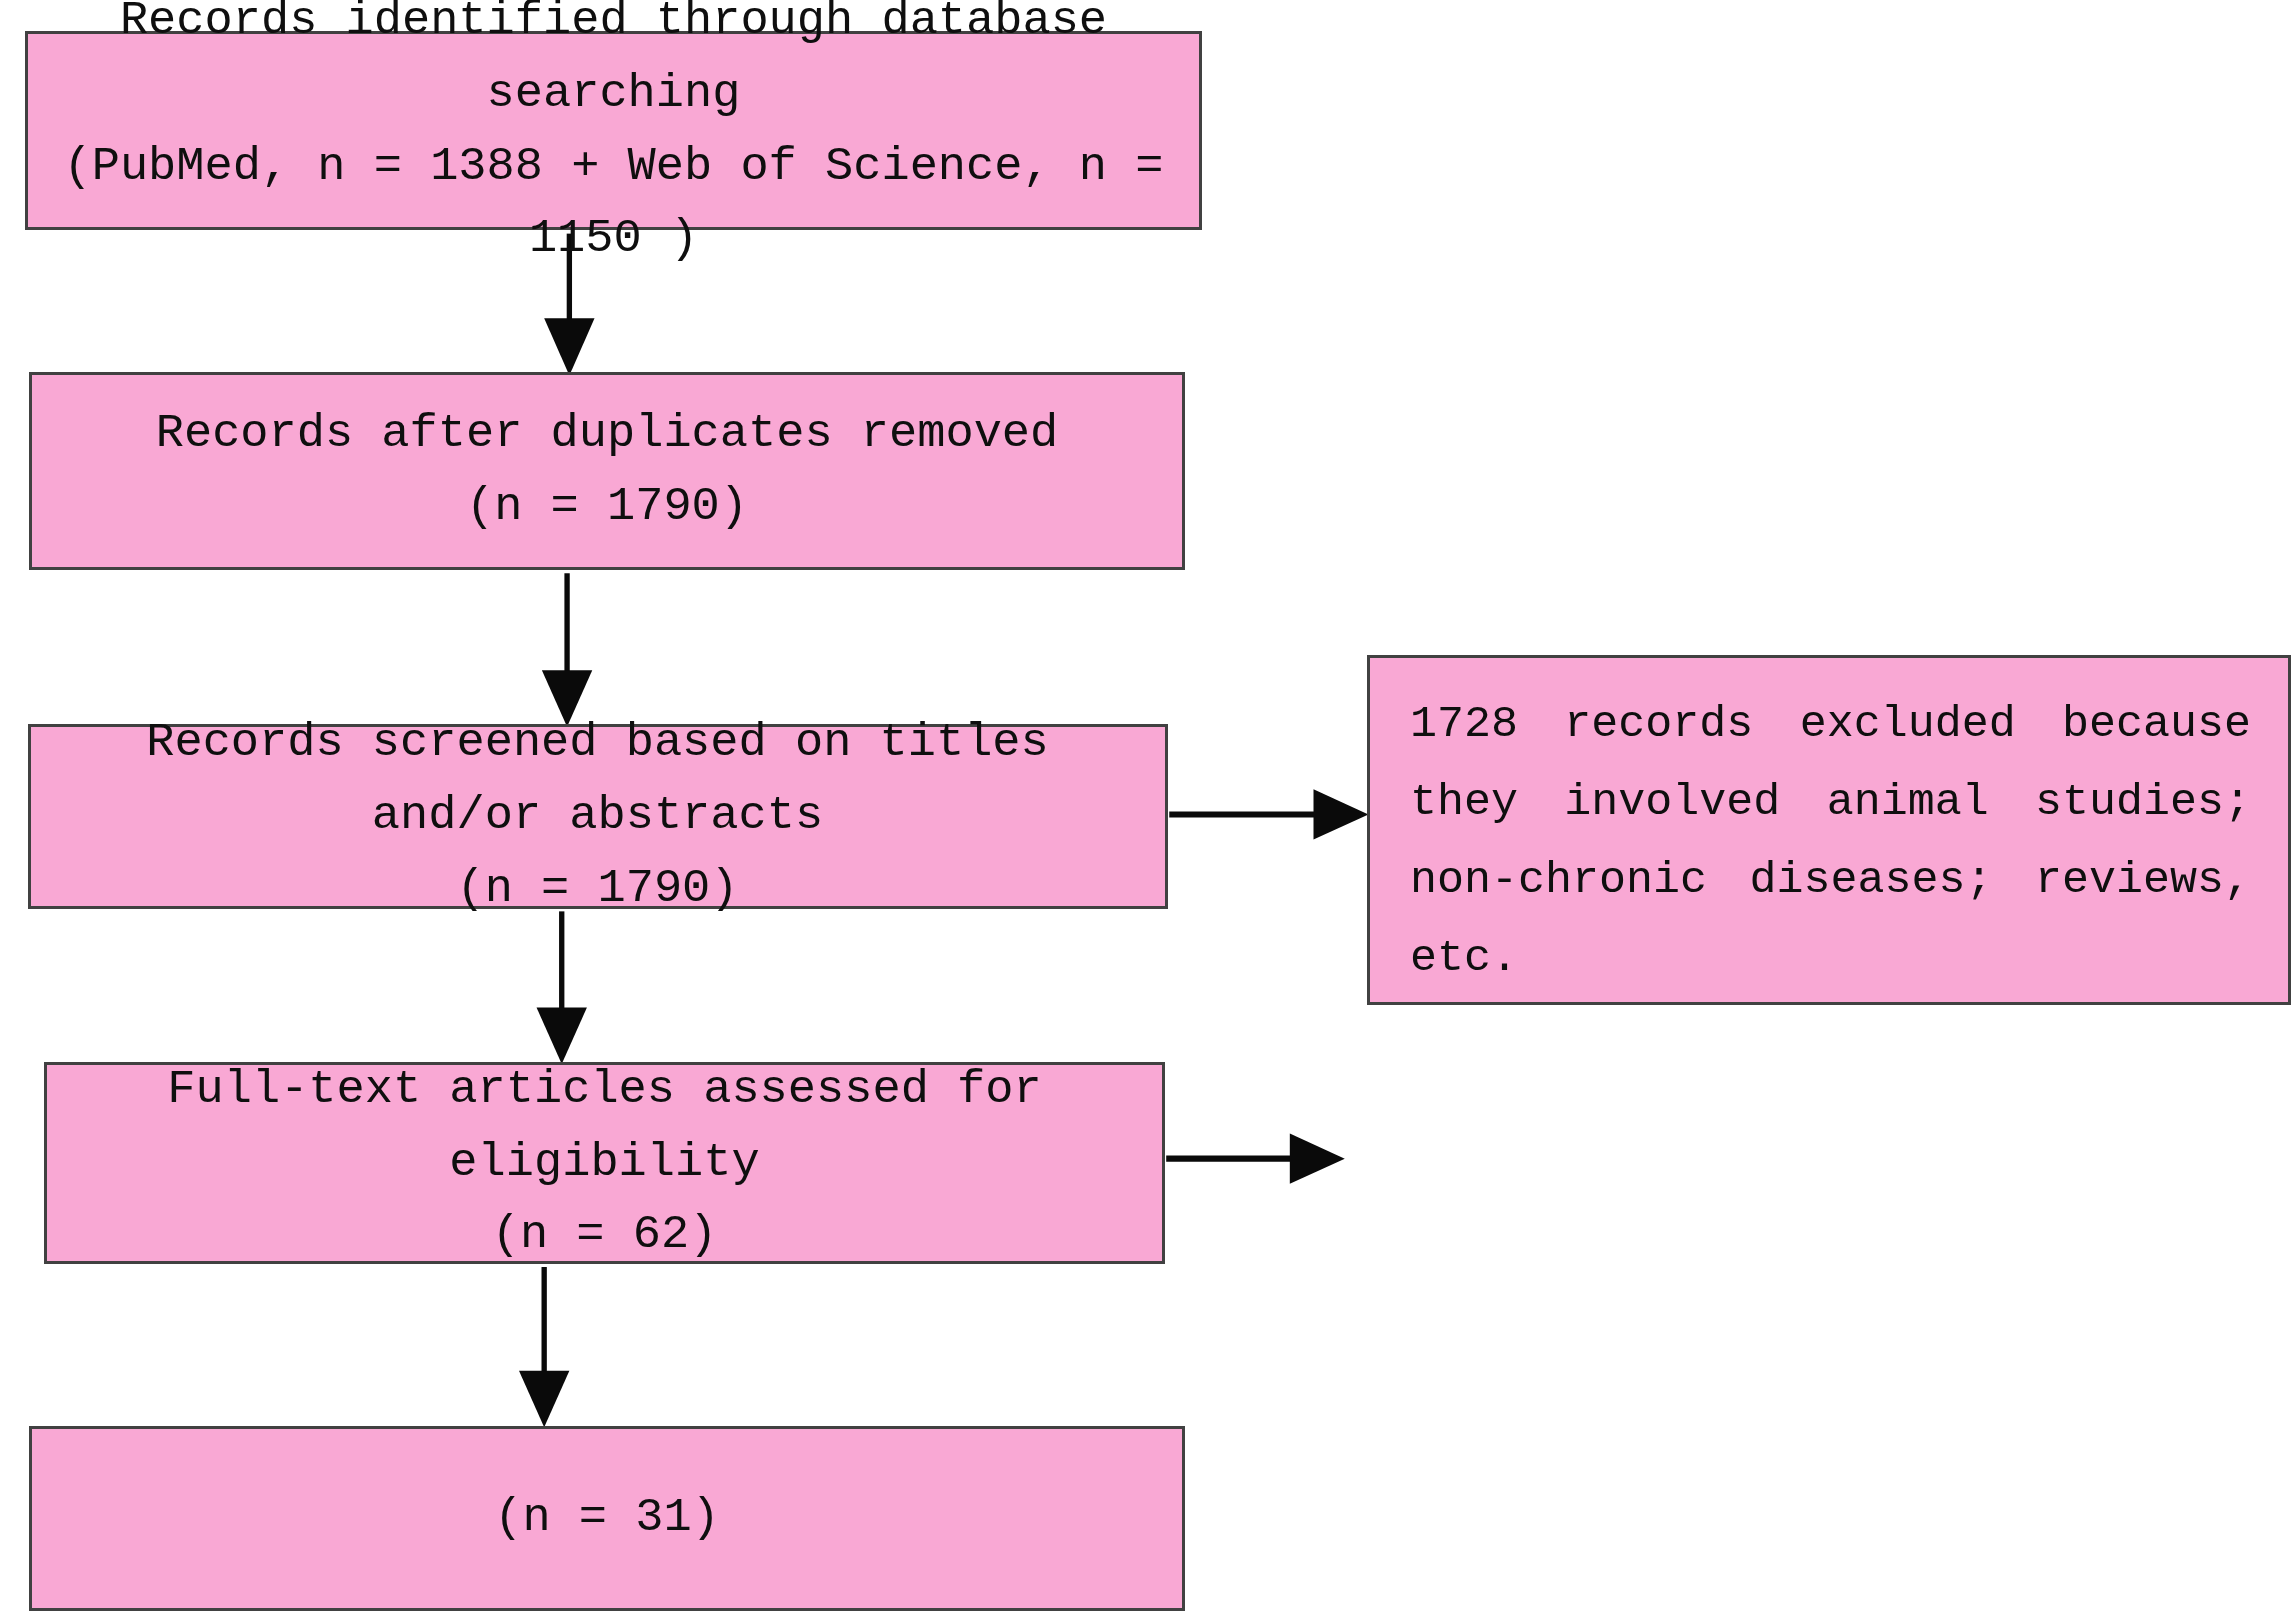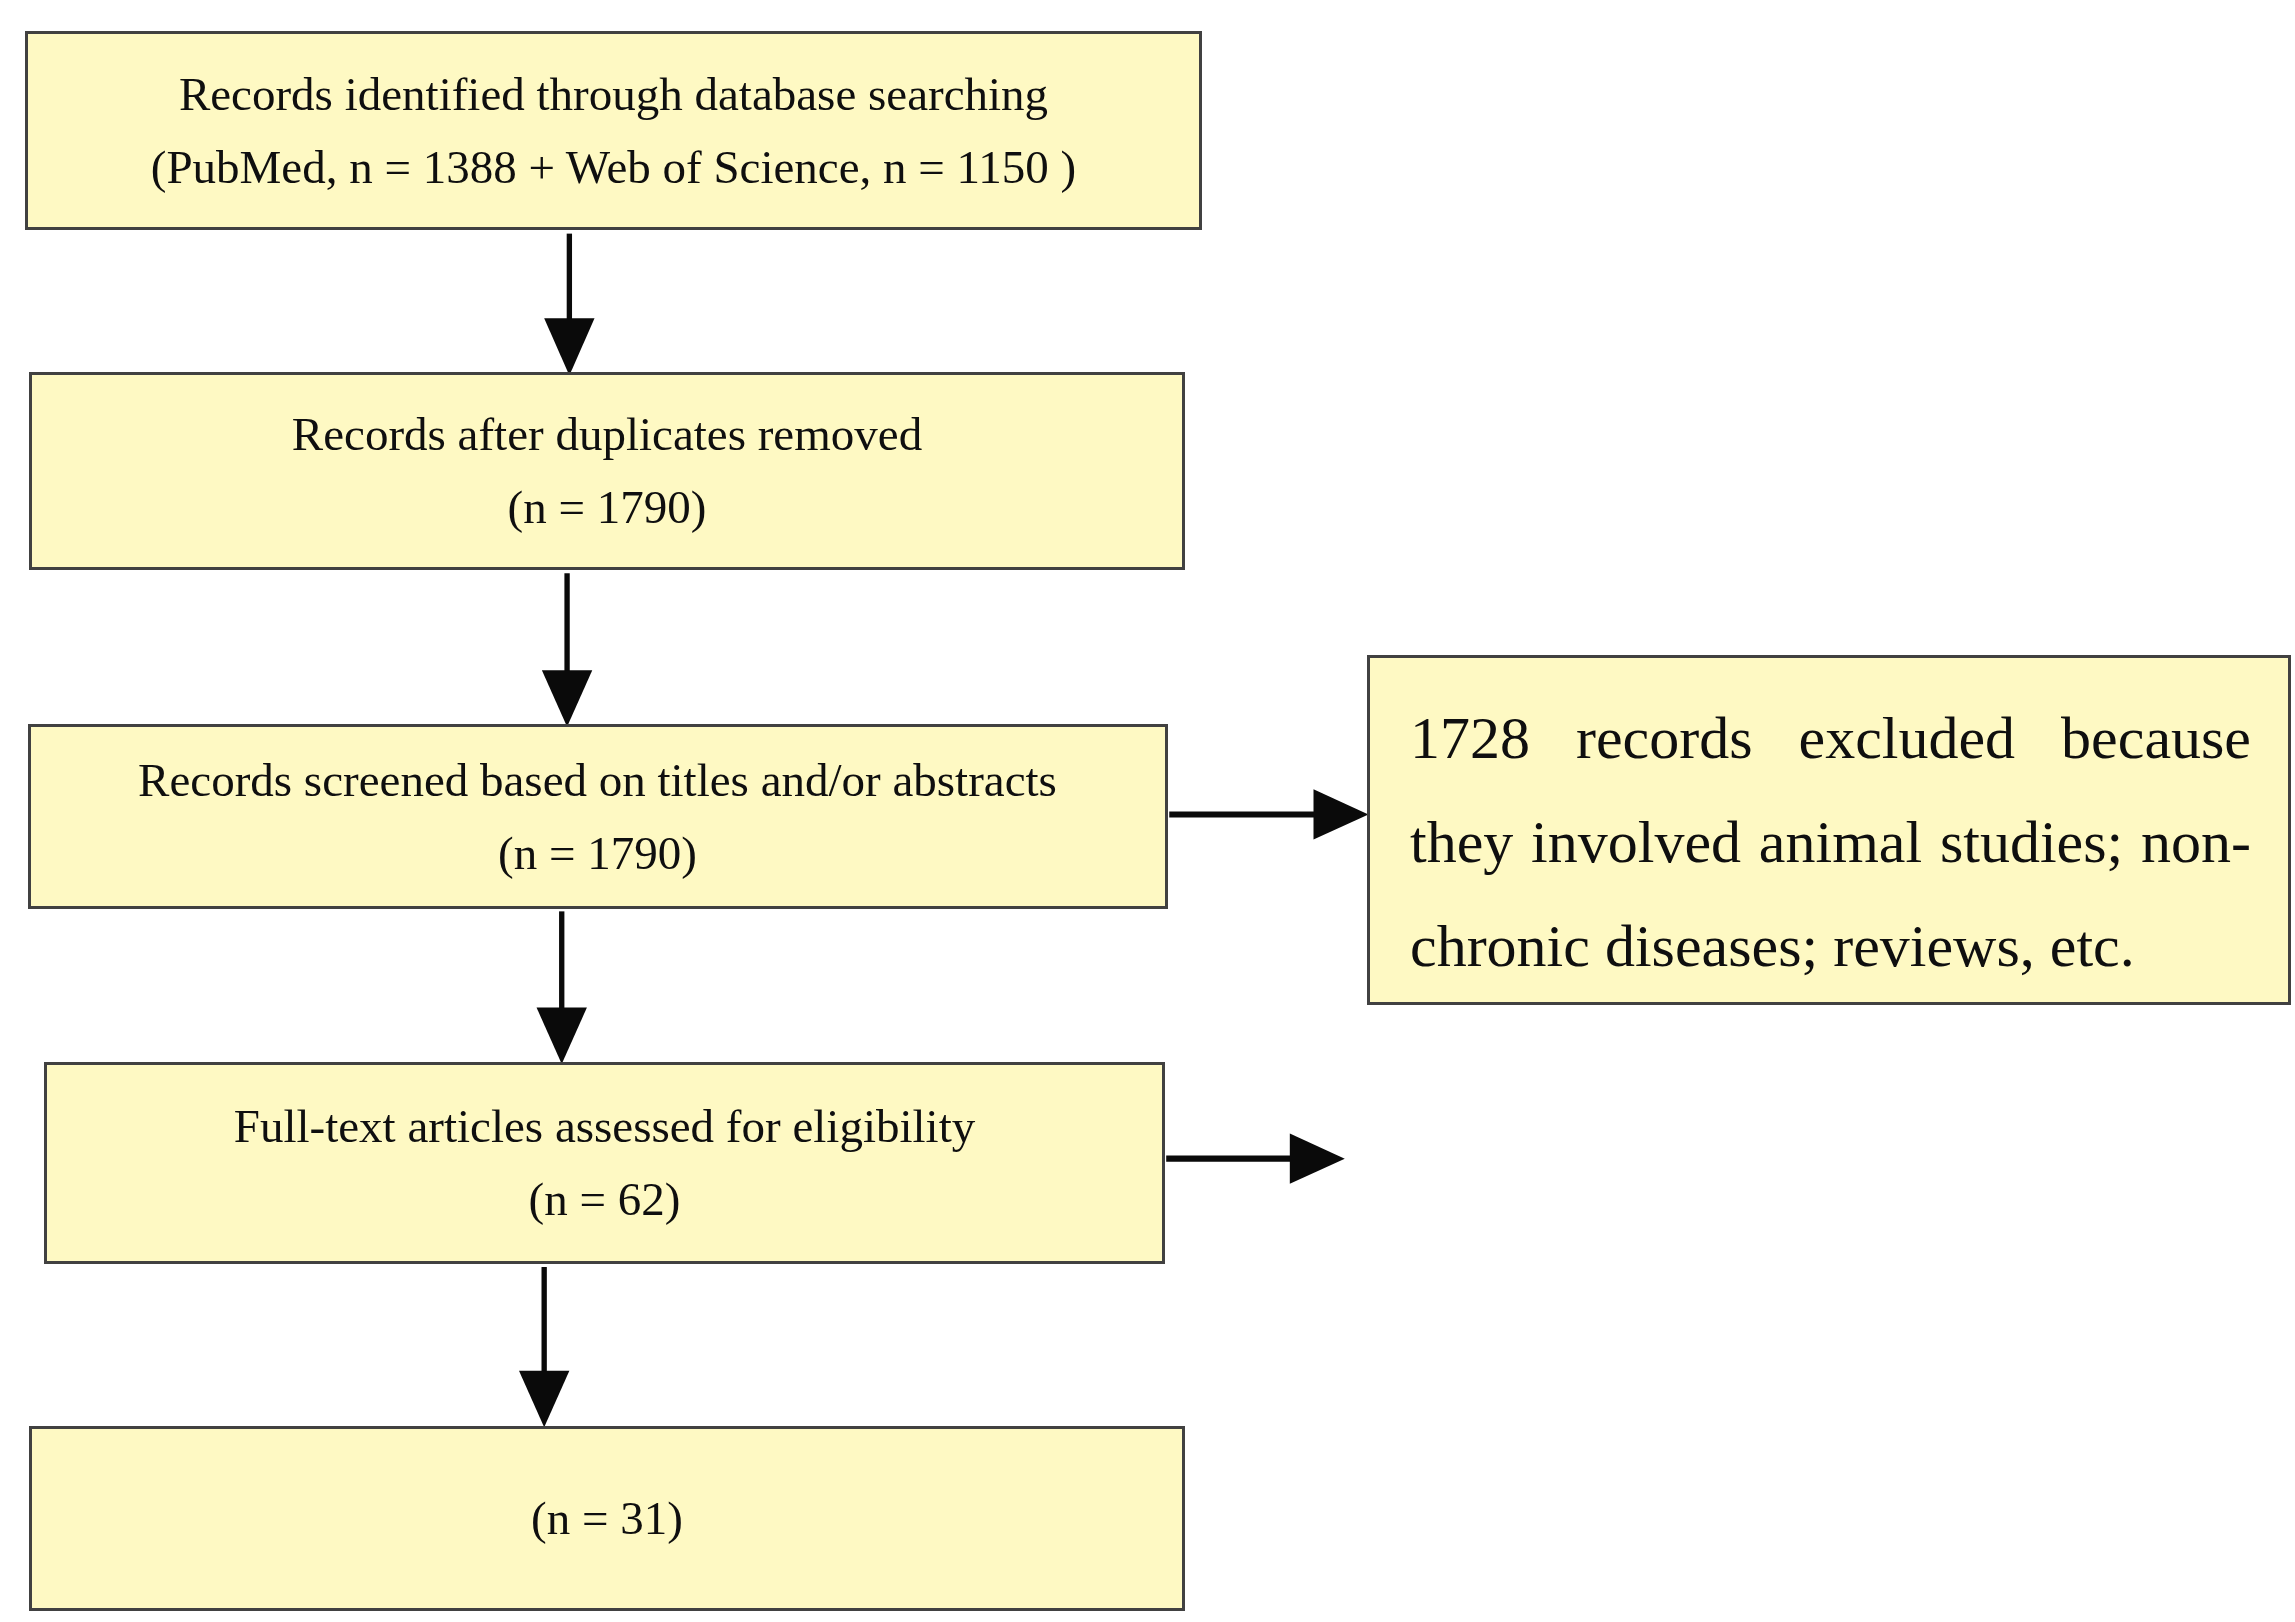--- a/index.html
+++ b/index.html
@@ -7,37 +7,38 @@
     position:relative;
     width:2295px;
     height:1622px;
     background:#ffffff;
     font-family:"Liberation Serif", serif;
     color:#0f0f0f;
     overflow:hidden;
   }
   .box{
     position:absolute;
-    background:#fef9c3;
+    background:#f9a8d4;
     border:3.1px solid #414141;
     box-sizing:border-box;
+    font-family:Liberation Mono, monospace;
   }
   .left-box{
     display:flex;
     flex-direction:column;
     align-items:center;
     justify-content:center;
     text-align:center;
     font-size:47px;
     line-height:1.55;
     padding:7.6px 21.4px;
   }
   .left-box .bline{width:100%;}
   .right-box{
-    font-size:60px;
+    font-size:45px;
     line-height:1.74;
     padding:27.5px 37px 7.6px 40px;
     text-align:justify;
     text-justify:inter-word;
     box-sizing:border-box;
   }
   svg.arrows{
     position:absolute;
     left:0;top:0;
     width:2295px;height:1622px;

